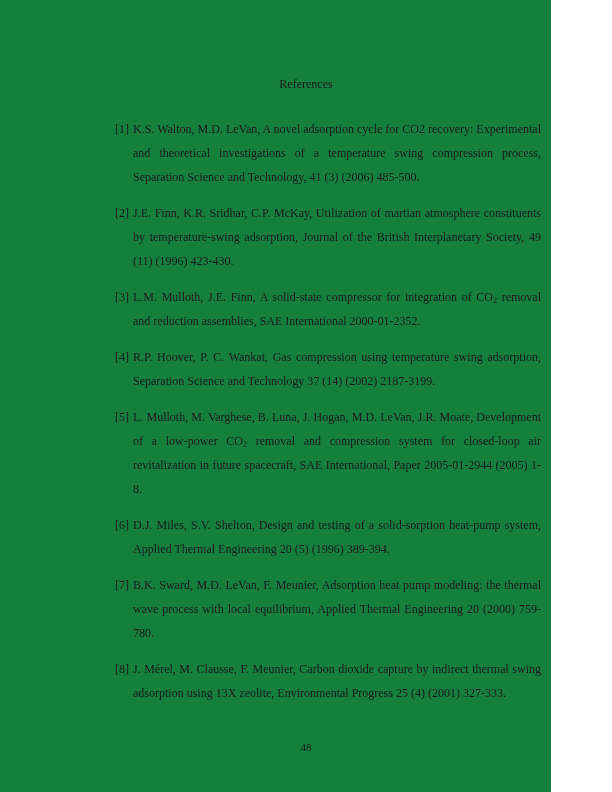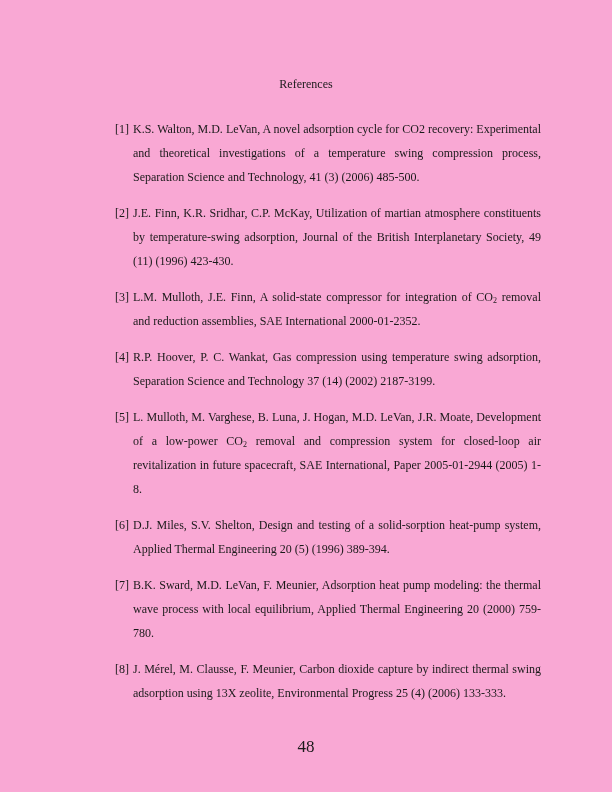--- a/index.html
+++ b/index.html
@@ -11,22 +11,22 @@
       width: 612px;
       height: 792px;
       position: relative;
       overflow: hidden;
       font-family: "Liberation Serif", "DejaVu Serif", serif;
       color: #1a1a1a;
     }
     .page {
       position: absolute;
       left: 0; top: 0;
-      width: 612px; height: 792px;
-      background: #f9a8d4;
+      width: 551px; height: 792px;
+      background: #15803d;
     }
     .heading {
       position: absolute;
       top: 76px;
       left: 0;
       width: 612px;
       text-align: center;
       font-size: 12px;
       line-height: 16px;
     }
@@ -59,21 +59,21 @@
       font-family: Liberation Serif, serif;
     }
     .ref .body span { }
     sub { font-size: 8px; vertical-align: -2px; line-height: 0; }
     .page-number {
       position: absolute;
       top: 739px;
       left: 0;
       width: 612px;
       text-align: center;
-      font-size: 17px;
+      font-size: 11px;
       line-height: 16px;
     }
   </style>
 </head>
 <body>
 
 <div class="page">
   <div class="heading">References</div>
 
   <ol class="refs">
@@ -100,18 +100,18 @@
     <li class="ref">
       <span class="label">[6]</span>
       <span class="body"><span>D.J. Miles, S.V. Shelton, Design and testing of a solid-sorption heat-pump system, Applied Thermal Engineering 20 (5) (1996) 389-394.</span></span>
     </li>
     <li class="ref">
       <span class="label">[7]</span>
       <span class="body"><span>B.K. Sward, M.D. LeVan, F. Meunier, Adsorption heat pump modeling: the thermal wave process with local equilibrium, Applied Thermal Engineering 20 (2000) 759-780.</span></span>
     </li>
     <li class="ref">
       <span class="label">[8]</span>
-      <span class="body"><span>J. Mérel, M. Clausse, F. Meunier, Carbon dioxide capture by indirect thermal swing adsorption using 13X zeolite, Environmental Progress 25 (4) (2006) 133-333.</span></span>
+      <span class="body"><span>J. Mérel, M. Clausse, F. Meunier, Carbon dioxide capture by indirect thermal swing adsorption using 13X zeolite, Environmental Progress 25 (4) (2001) 327-333.</span></span>
     </li>
   </ol>
 
   <div class="page-number">48</div>
 </div>
 
 </body></html>

